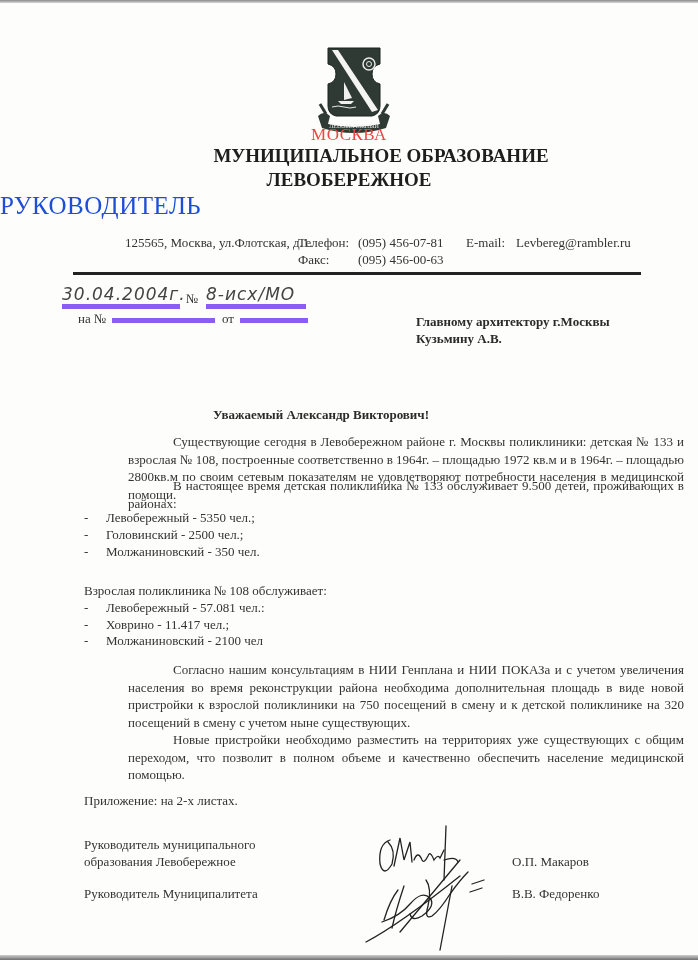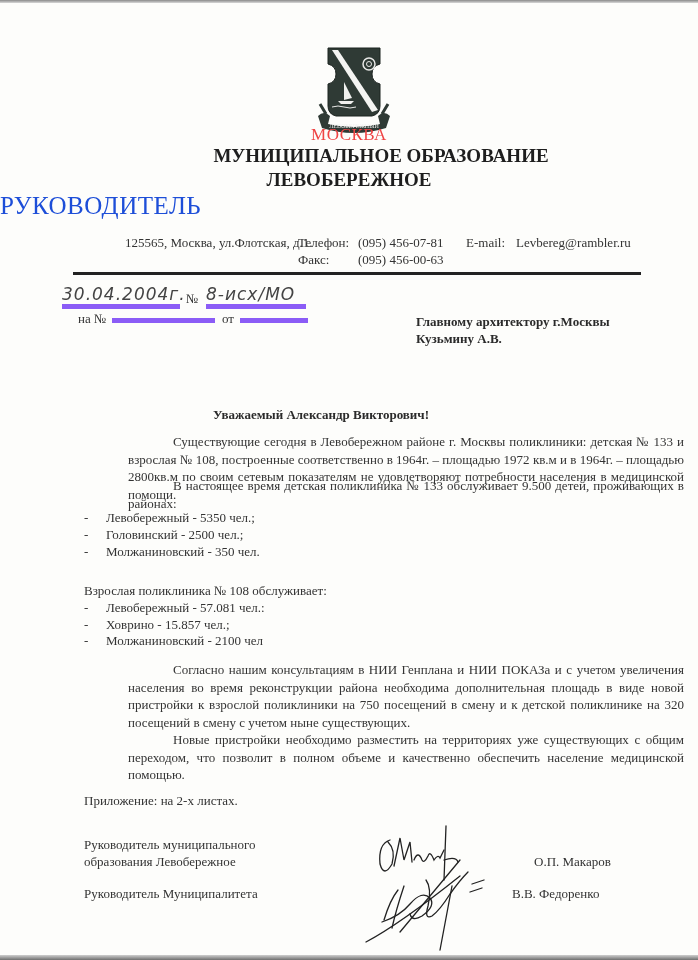--- a/index.html
+++ b/index.html
@@ -94,34 +94,34 @@
 
 <div class="list" style="top:510px;">
   <span class="li"><span class="dash">-</span><span>Левобережный  -  5350 чел.;</span></span>
   <span class="li"><span class="dash">-</span><span>Головинский  -  2500 чел.;</span></span>
   <span class="li"><span class="dash">-</span><span>Молжаниновский  -  350 чел.</span></span>
 </div>
 
 <div class="list" style="top:583px;">
   <span class="li">Взрослая поликлиника № 108 обслуживает:</span>
   <span class="li"><span class="dash">-</span><span>Левобережный  -  57.081 чел.:</span></span>
-  <span class="li"><span class="dash">-</span><span>Ховрино  -  15.857 чел.;</span></span>
+  <span class="li"><span class="dash">-</span><span>Ховрино  -  11.417 чел.;</span></span>
   <span class="li"><span class="dash">-</span><span>Молжаниновский  -  2100 чел</span></span>
 </div>
 
 <div class="para indent" style="top:661px;">Согласно нашим консультациям в НИИ Генплана и НИИ ПОКАЗа и с учетом увеличения населения во время реконструкции района необходима дополнительная площадь в виде новой пристройки к взрослой поликлиники на 750 посещений в смену и к детской поликлинике на 320 посещений в смену с учетом ныне существующих.</div>
 <div class="para indent" style="top:731px;">Новые пристройки необходимо разместить на территориях уже существующих с общим переходом, что позволит в полном объеме и качественно обеспечить население медицинской помощью.</div>
 
 <div class="abs reg" style="left:84px; top:793px;">Приложение:  на 2-х листах.</div>
 
 <div class="abs sig-text" style="left:84px; top:836px;font-family:Liberation Serif, serif;">
   <div>Руководитель  муниципального</div>
   <div>образования  Левобережное</div>
 </div>
-<div class="abs sig-text" style="left:512px; top:853px;margin-left:22px;">О.П. Макаров</div>
+<div class="abs sig-text" style="left:512px; top:853px;">О.П. Макаров</div>
 
 <div class="abs sig-text" style="left:84px; top:885px;">Руководитель Муниципалитета</div>
 <div class="abs sig-text" style="left:512px; top:885px;">В.В. Федоренко</div>
 
 <svg class="signature" viewBox="0 0 150 135" fill="none" stroke="#222" stroke-width="1.3" stroke-linecap="round">
   <path d="M30 20 Q18 24 20 44 Q24 58 32 44 Q36 30 28 22"></path>
   <path d="M34 46 L40 18 L44 40 L50 22 L52 42"></path>
   <path d="M54 40 Q58 30 62 40 Q64 44 68 36 Q70 30 74 40 Q78 34 80 38 L84 30"></path>
   <path d="M86 6 L84 60 M84 40 Q96 36 98 42"></path>
   <path d="M100 40 L40 112"></path>

